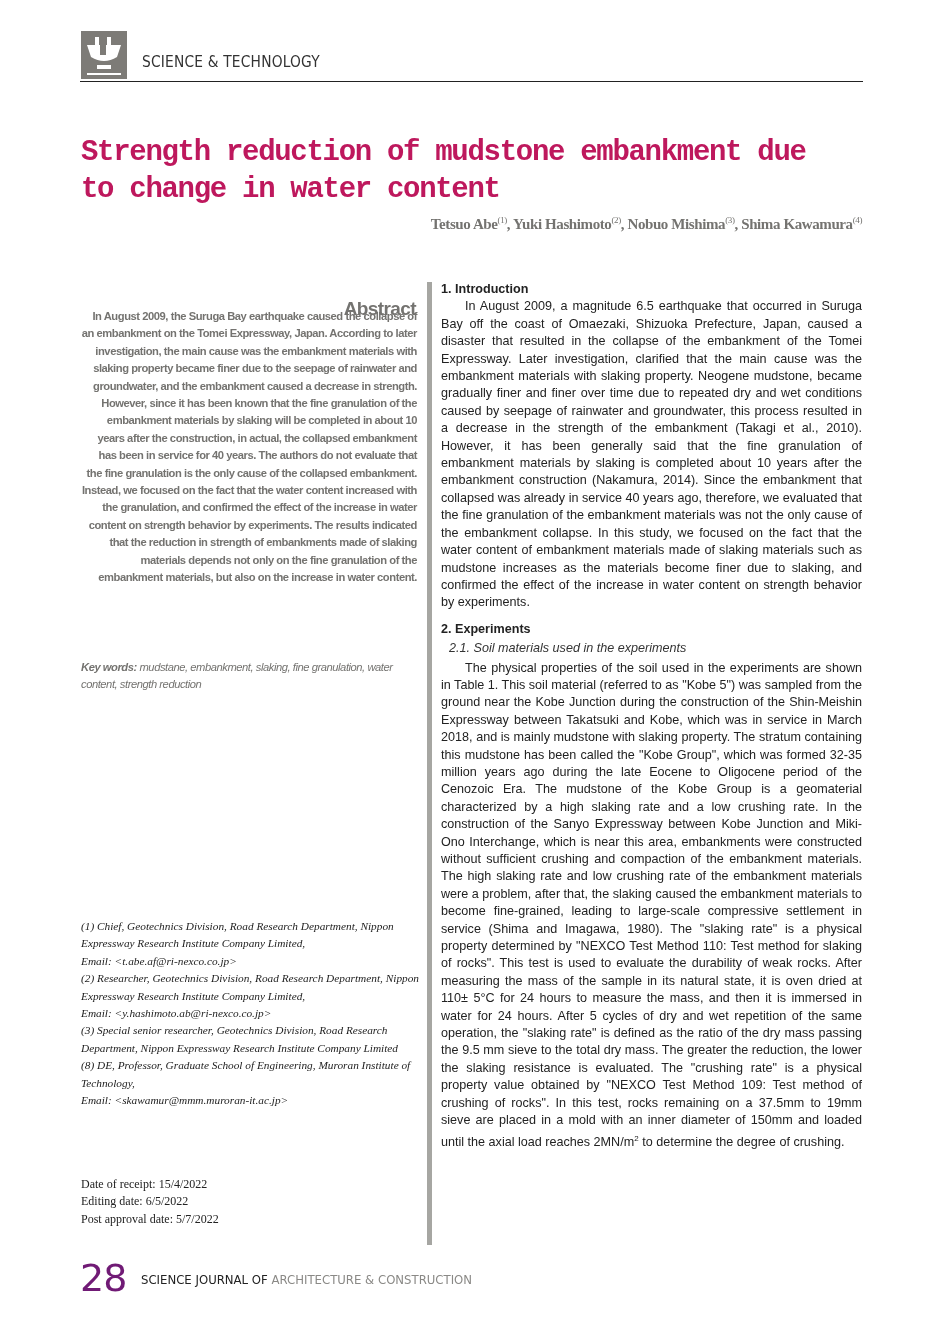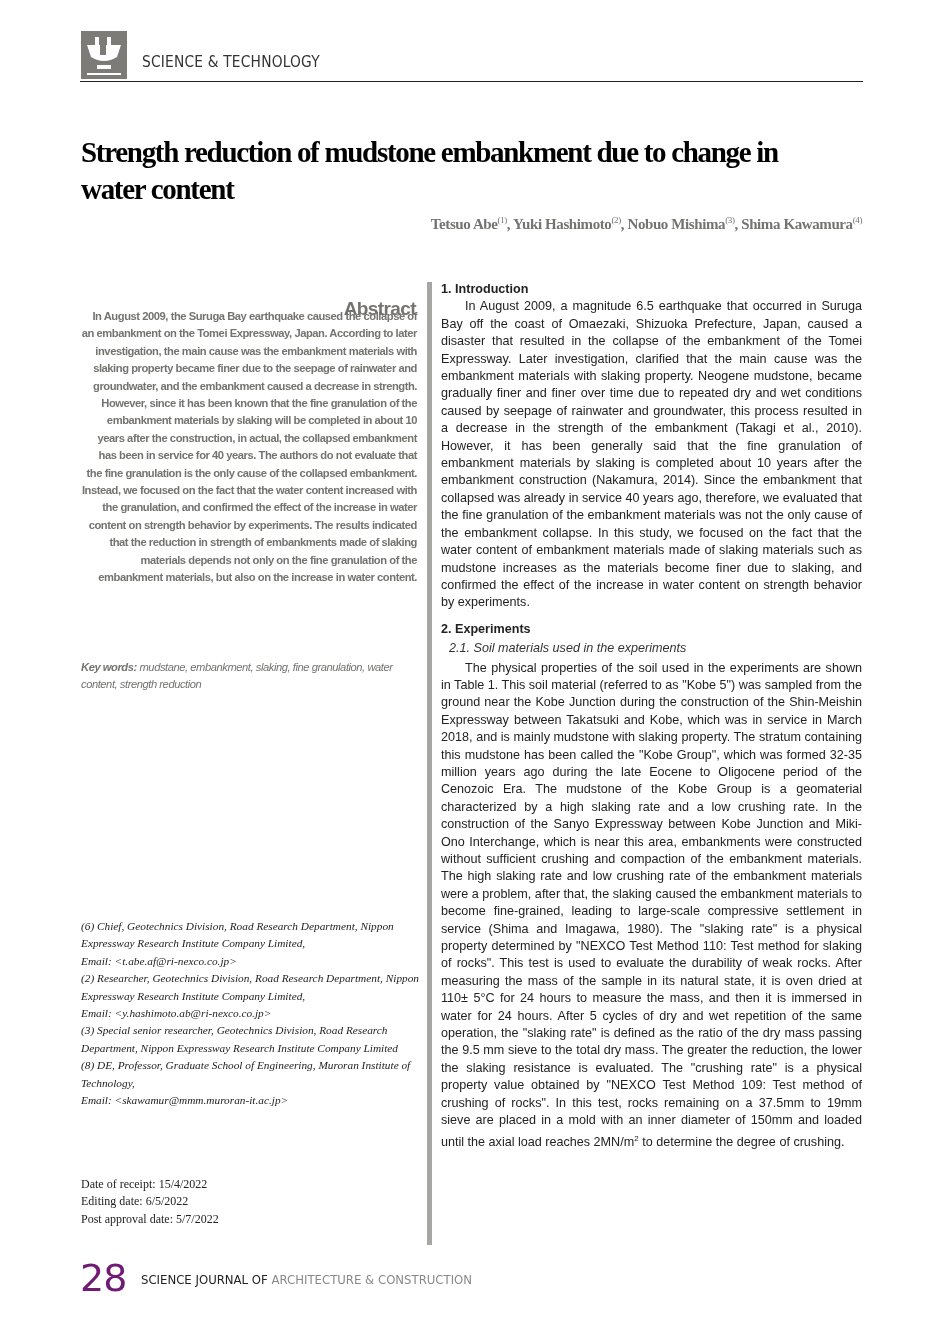--- a/index.html
+++ b/index.html
@@ -7,21 +7,21 @@
   body { position: relative; font-family: "Liberation Sans", sans-serif; color: #222; }
 
   
   .header { position: absolute; left: 80px; top: 30px; width: 783px; height: 52px; }
   .logo { position: absolute; left: 1px; top: 1px; width: 46px; height: 48px; background: #7d7b77; }
   .logo svg { display: block; }
   .header-title { position: absolute; left: 62px; top: 23px; font-size: 15px; letter-spacing: 0.2px; color: #333; font-family: "DejaVu Sans", sans-serif; font-weight: normal; transform: scaleX(0.92); transform-origin: left; }
   .header-rule { position: absolute; left: 0; top: 51px; width: 783px; height: 1px; background: #222; }
 
   
-  .title { position: absolute; left: 81px; top: 134px; width: 760px; font-family: Liberation Serif, serif; font-weight: bold; font-size: 29px; line-height: 37px; color: #000000; letter-spacing: -1.3px; }
+  .title { position: absolute; left: 81px; top: 134px; width: 760px; font-family: Liberation Mono, monospace; font-weight: bold; font-size: 29px; line-height: 37px; color: #be185d; letter-spacing: -1.3px; }
   .authors { position: absolute; right: 81px; top: 215px; font-weight: bold; font-size: 15px; color: #747370; letter-spacing: -0.4px; text-align: right; font-family: Liberation Serif, serif; }
   .authors sup { font-size: 9px; font-weight: normal; }
 
   
   .abstract-title { position: absolute; right: 527px; top: 283px; font-weight: bold; font-size: 19px; color: #747370; letter-spacing: -0.6px; margin-top: 15px; }
   .abstract-body { position: absolute; left: 81px; top: 308px; width: 336px; text-align: right; font-weight: bold; font-size: 11.2px; line-height: 17.4px; color: #747370; letter-spacing: -0.45px; }
   .keywords { position: absolute; left: 81px; top: 659px; width: 336px; text-align: left; font-size: 11.2px; line-height: 17.4px; color: #747370; font-style: italic; letter-spacing: -0.45px; }
   .keywords b { font-weight: bold; }
 
   .affiliations { position: absolute; left: 81px; top: 918px; width: 340px; font-family: "Liberation Serif", serif; font-style: italic; font-size: 11.3px; line-height: 17.4px; color: #222; }
@@ -72,21 +72,21 @@
 </div>
 
 <div class="abstract-title">Abstract</div>
 <div class="abstract-body">In August 2009, the Suruga Bay earthquake caused the collapse of an embankment on the Tomei Expressway, Japan. According to later investigation, the main cause was the embankment materials with slaking property became finer due to the seepage of rainwater and groundwater, and the embankment caused a decrease in strength. However, since it has been known that the fine granulation of the embankment materials by slaking will be completed in about 10 years after the construction, in actual, the collapsed embankment has been in service for 40 years. The authors do not evaluate that the fine granulation is the only cause of the collapsed embankment. Instead, we focused on the fact that the water content increased with the granulation, and confirmed the effect of the increase in water content on strength behavior by experiments. The results indicated that the reduction in strength of embankments made of slaking materials depends not only on the fine granulation of the embankment materials, but also on the increase in water content.</div>
 <div class="keywords">
   <b>Key words:</b>
   <span>mudstane, embankment, slaking, fine granulation, water content, strength reduction</span>
 </div>
 
 <div class="affiliations">
-  <p>(6) Chief, Geotechnics Division, Road Research Department, Nippon Expressway Research Institute Company Limited,</p>
+  <p>(1) Chief, Geotechnics Division, Road Research Department, Nippon Expressway Research Institute Company Limited,</p>
   <p>Email: &lt;t.abe.af@ri-nexco.co.jp&gt;</p>
   <p>(2) Researcher, Geotechnics Division, Road Research Department, Nippon Expressway Research Institute Company Limited,</p>
   <p>Email: &lt;y.hashimoto.ab@ri-nexco.co.jp&gt;</p>
   <p>(3) Special senior researcher, Geotechnics Division, Road Research Department, Nippon Expressway Research Institute Company Limited</p>
   <p>(8) DE, Professor, Graduate School of Engineering, Muroran Institute of Technology,</p>
   <p>Email: &lt;skawamur@mmm.muroran-it.ac.jp&gt;</p>
 </div>
 
 <div class="dates">
   <div>Date of receipt: 15/4/2022</div>

